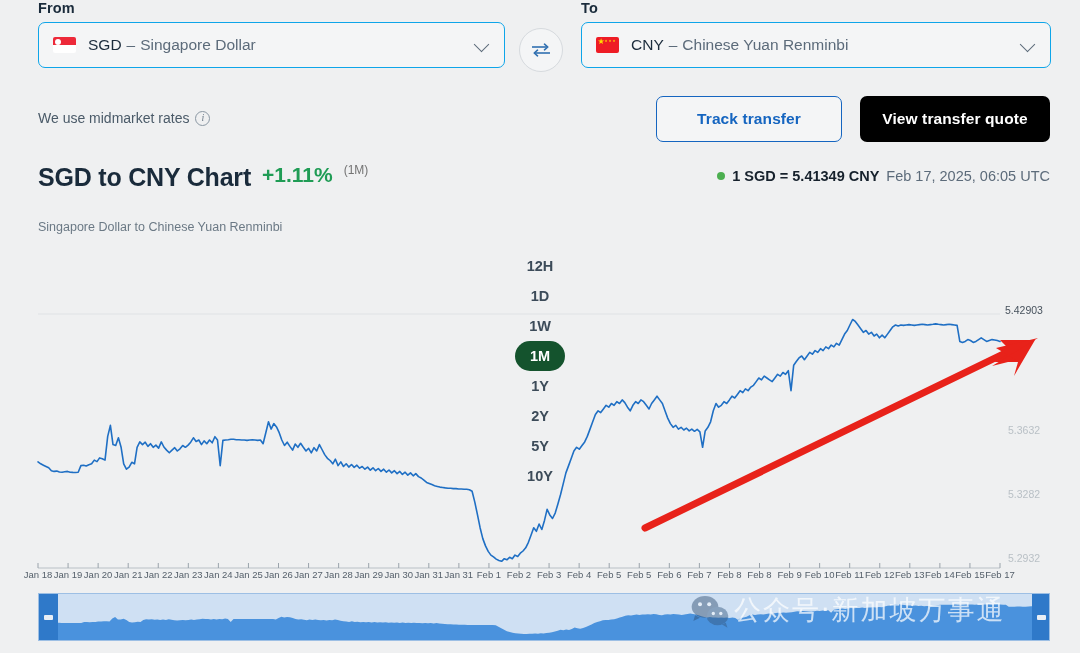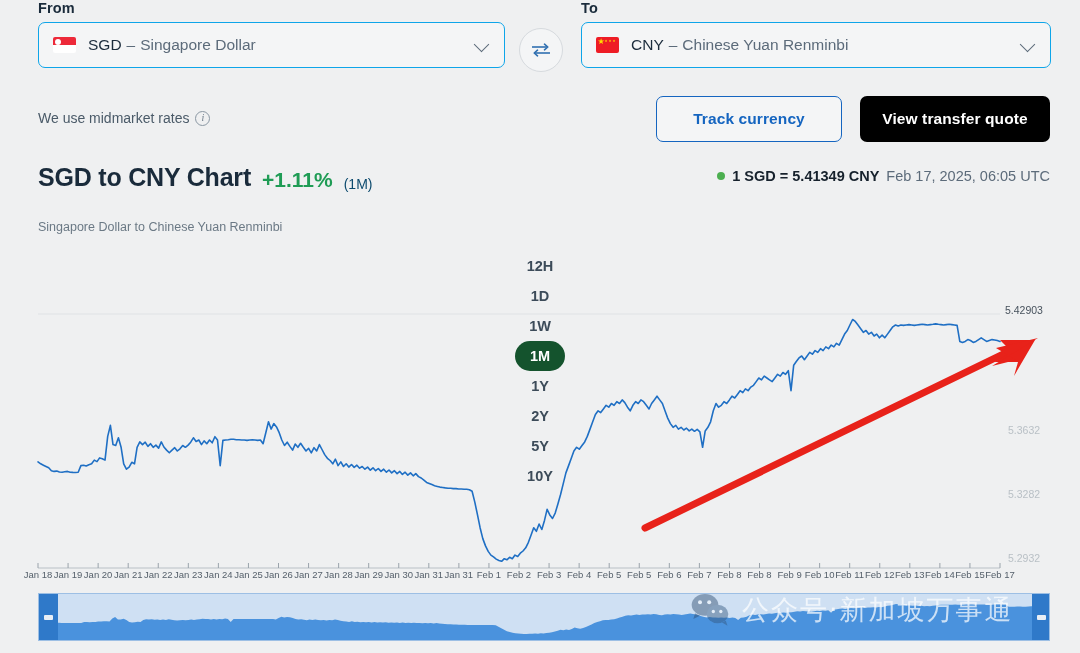--- a/index.html
+++ b/index.html
@@ -86,24 +86,24 @@
   .btn-outline {
     width: 186px; background: #f4f5f6;
     border: 1.6px solid #1565c0; color: #1565c0;
   }
   .btn-primary {
     width: 190px; background: #000000; color: #ffffff; border: none;
   }
 
   
   .chart-head { position: absolute; left: 38px; top: 163px; }
-  .chart-title-row { display: flex; align-items: flex-end; gap: 11px; }
+  .chart-title-row { display: flex; align-items: flex-start; gap: 11px; }
   .chart-title { font-size: 25px; font-weight: bold; color: #1a2b3b; letter-spacing: -.2px; }
   .chart-pct { font-size: 21px; font-weight: bold; color: #1f9c55; }
-  .chart-period { font-size: 14px; color: #0c4a6e; }
+  .chart-period { font-size: 12px; color: #737373; }
   .chart-sub { margin-top: 28px; font-size: 12.5px; color: #6b7985; }
 
   .rate-line {
     position: absolute; right: 30px; top: 168px;
     display: flex; align-items: center; gap: 7px; font-size: 14.5px;
   }
   .dot { width: 8px; height: 8px; border-radius: 50%; background: #4caf50; flex: none; }
   .rate-val { font-weight: bold; color: #16212c; }
   .rate-time { color: #5c6b7a; }
 
@@ -147,21 +147,21 @@
   }
   .nav-handle::after {
     content: ""; position: absolute; left: 5px; top: 21px;
     width: 9px; height: 5px; background: #e8eef5; border-radius: 1px;
   }
   .nav-handle.right { left: 993px; }
 
   
   .watermark {
     position: absolute; left: 690px; top: 592px;
-    display: flex; align-items: flex-start; gap: 12px;
+    display: flex; align-items: flex-end; gap: 4px;
     z-index: 6; pointer-events: none;
   }
   .wm-logo { width: 40px; height: 34px; opacity: .45; }
   .wm-text {
     font-size: 27px; color: #ffffff; opacity: .72;
     letter-spacing: 2px; font-family: "DejaVu Sans", sans-serif;
   }
 </style>
 </head>
 <body>
@@ -201,21 +201,21 @@
       </div>
     </div>
   </div>
 
   <div class="midmarket">
     <span>We use midmarket rates</span>
     <span class="info-i">i</span>
   </div>
 
   <div class="actions">
-    <div class="btn btn-outline">Track currency</div>
+    <div class="btn btn-outline">Track transfer</div>
     <div class="btn btn-primary">View transfer quote</div>
   </div>
 
   <div class="chart-head">
     <div class="chart-title-row">
       <span class="chart-title">SGD to CNY Chart</span>
       <span class="chart-pct">+1.11%</span>
       <span class="chart-period">(1M)</span>
     </div>
     <div class="chart-sub">Singapore Dollar to Chinese Yuan Renminbi</div>

